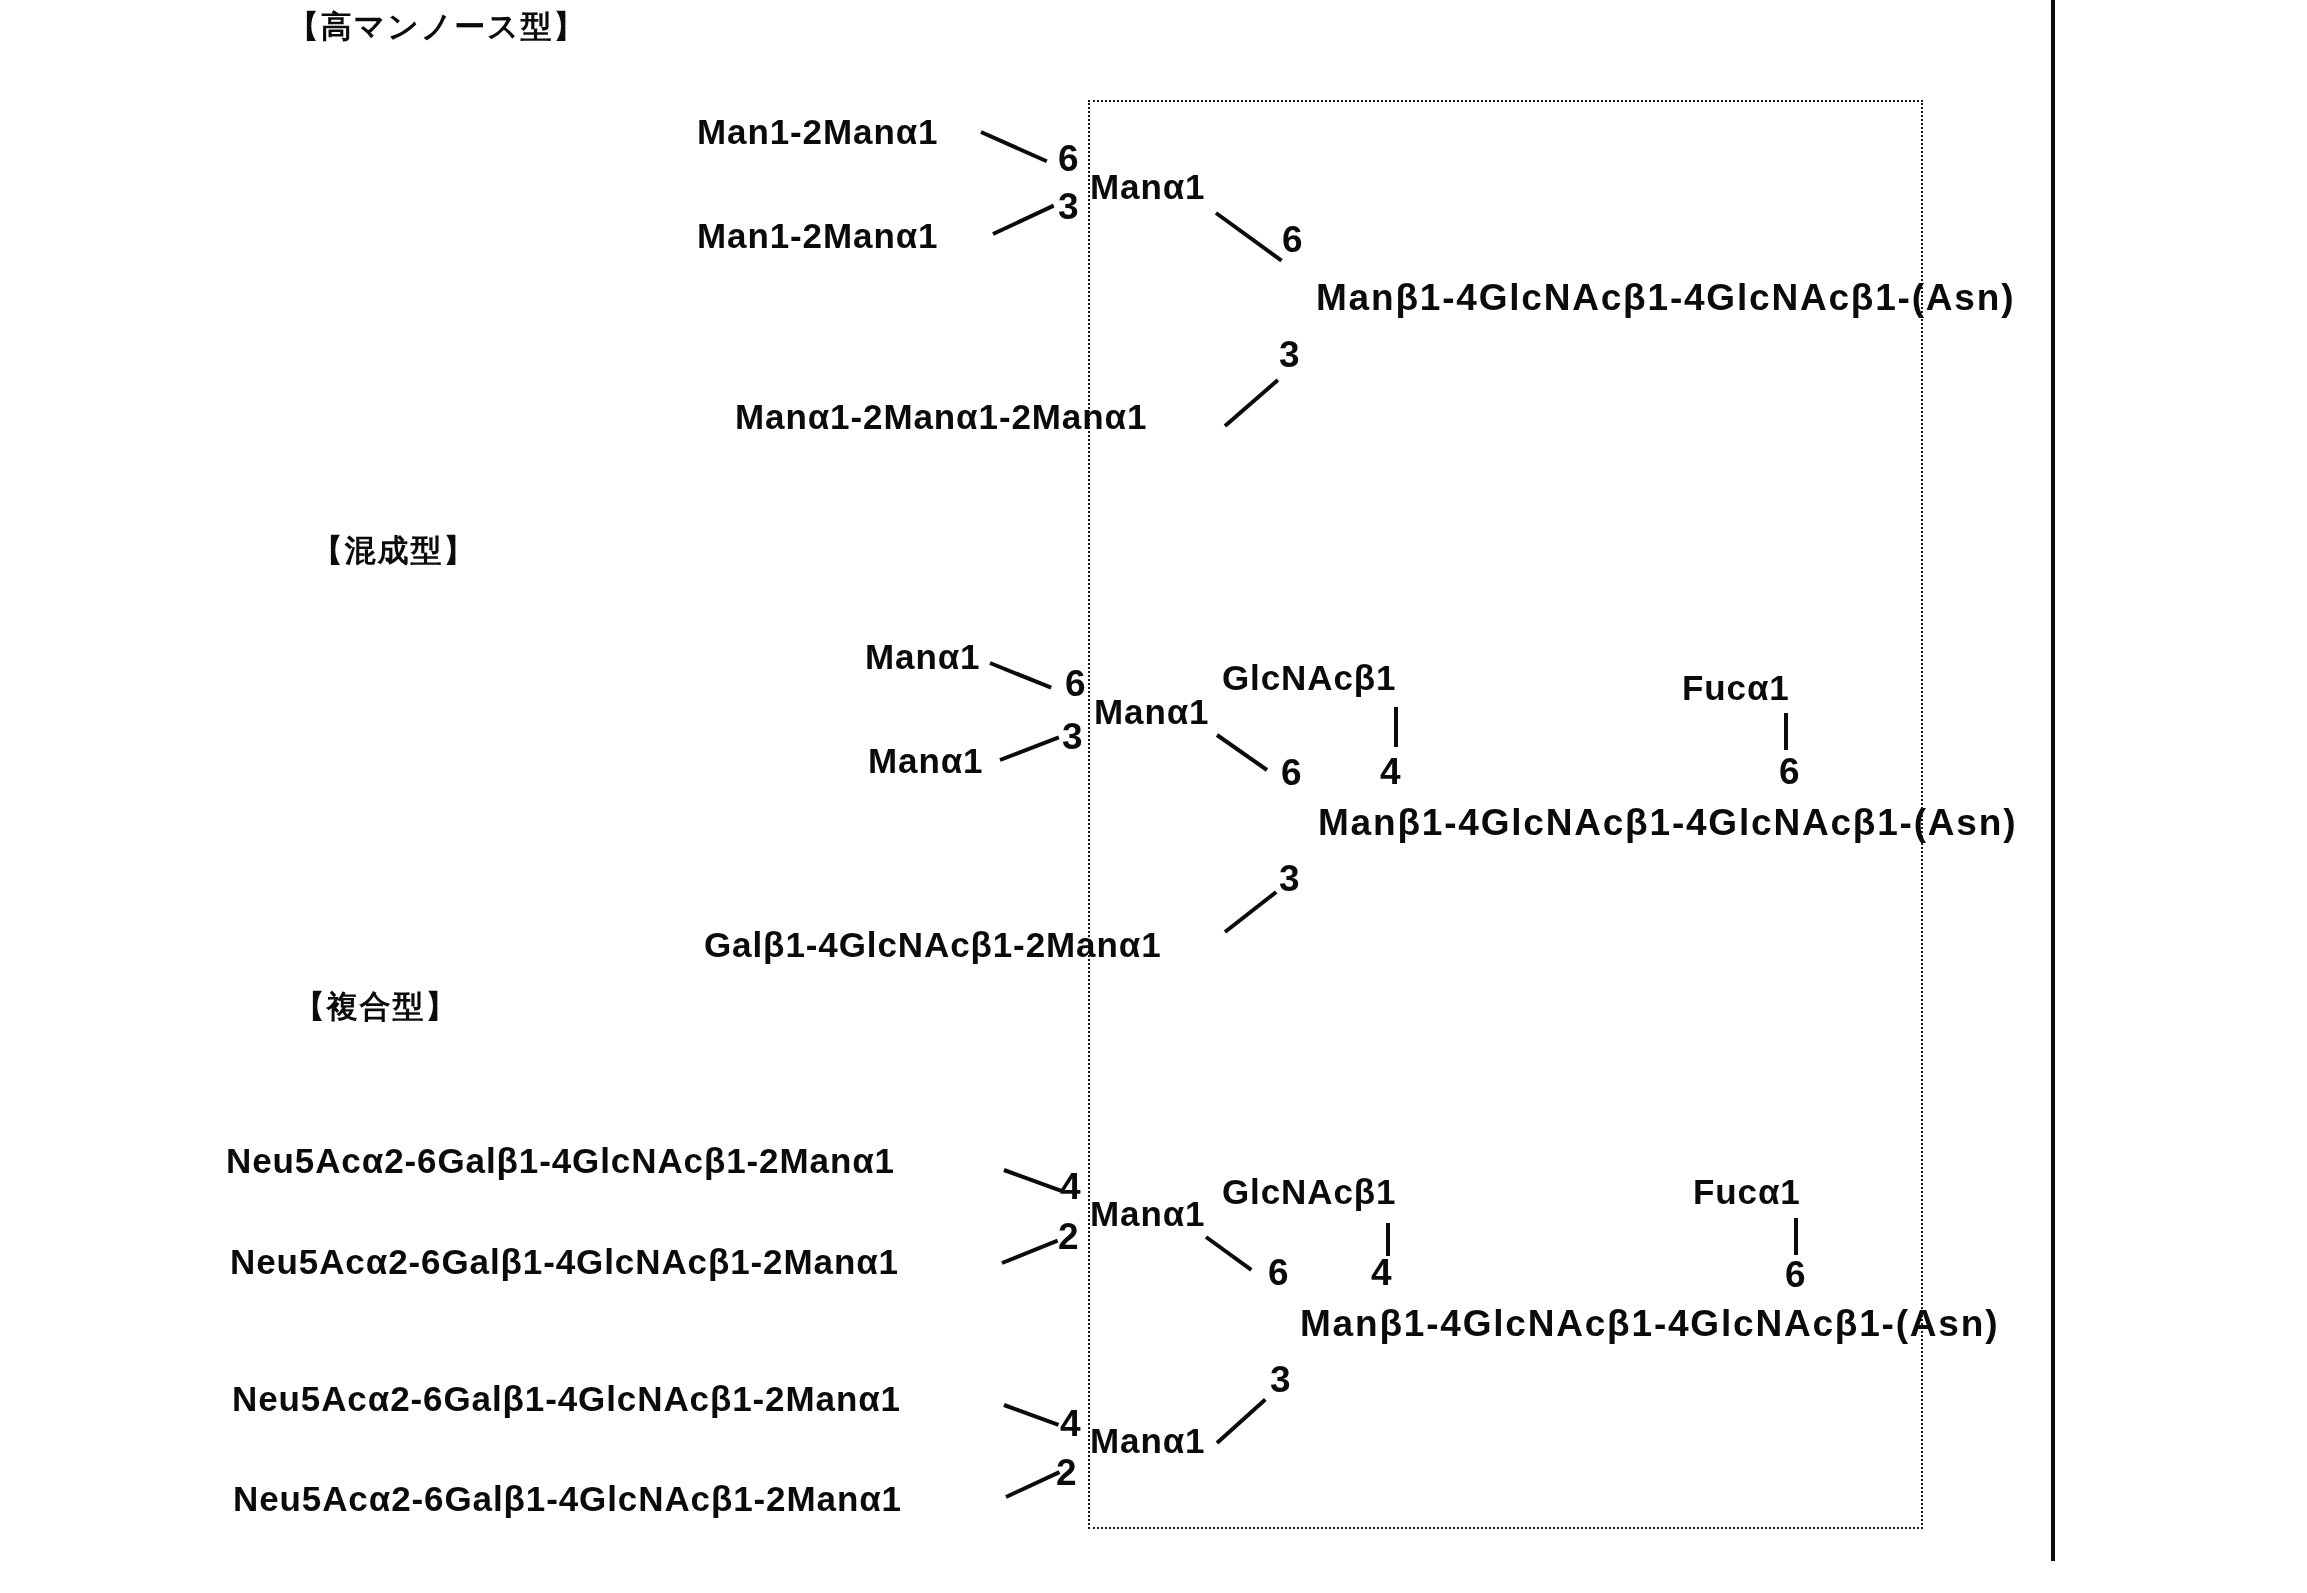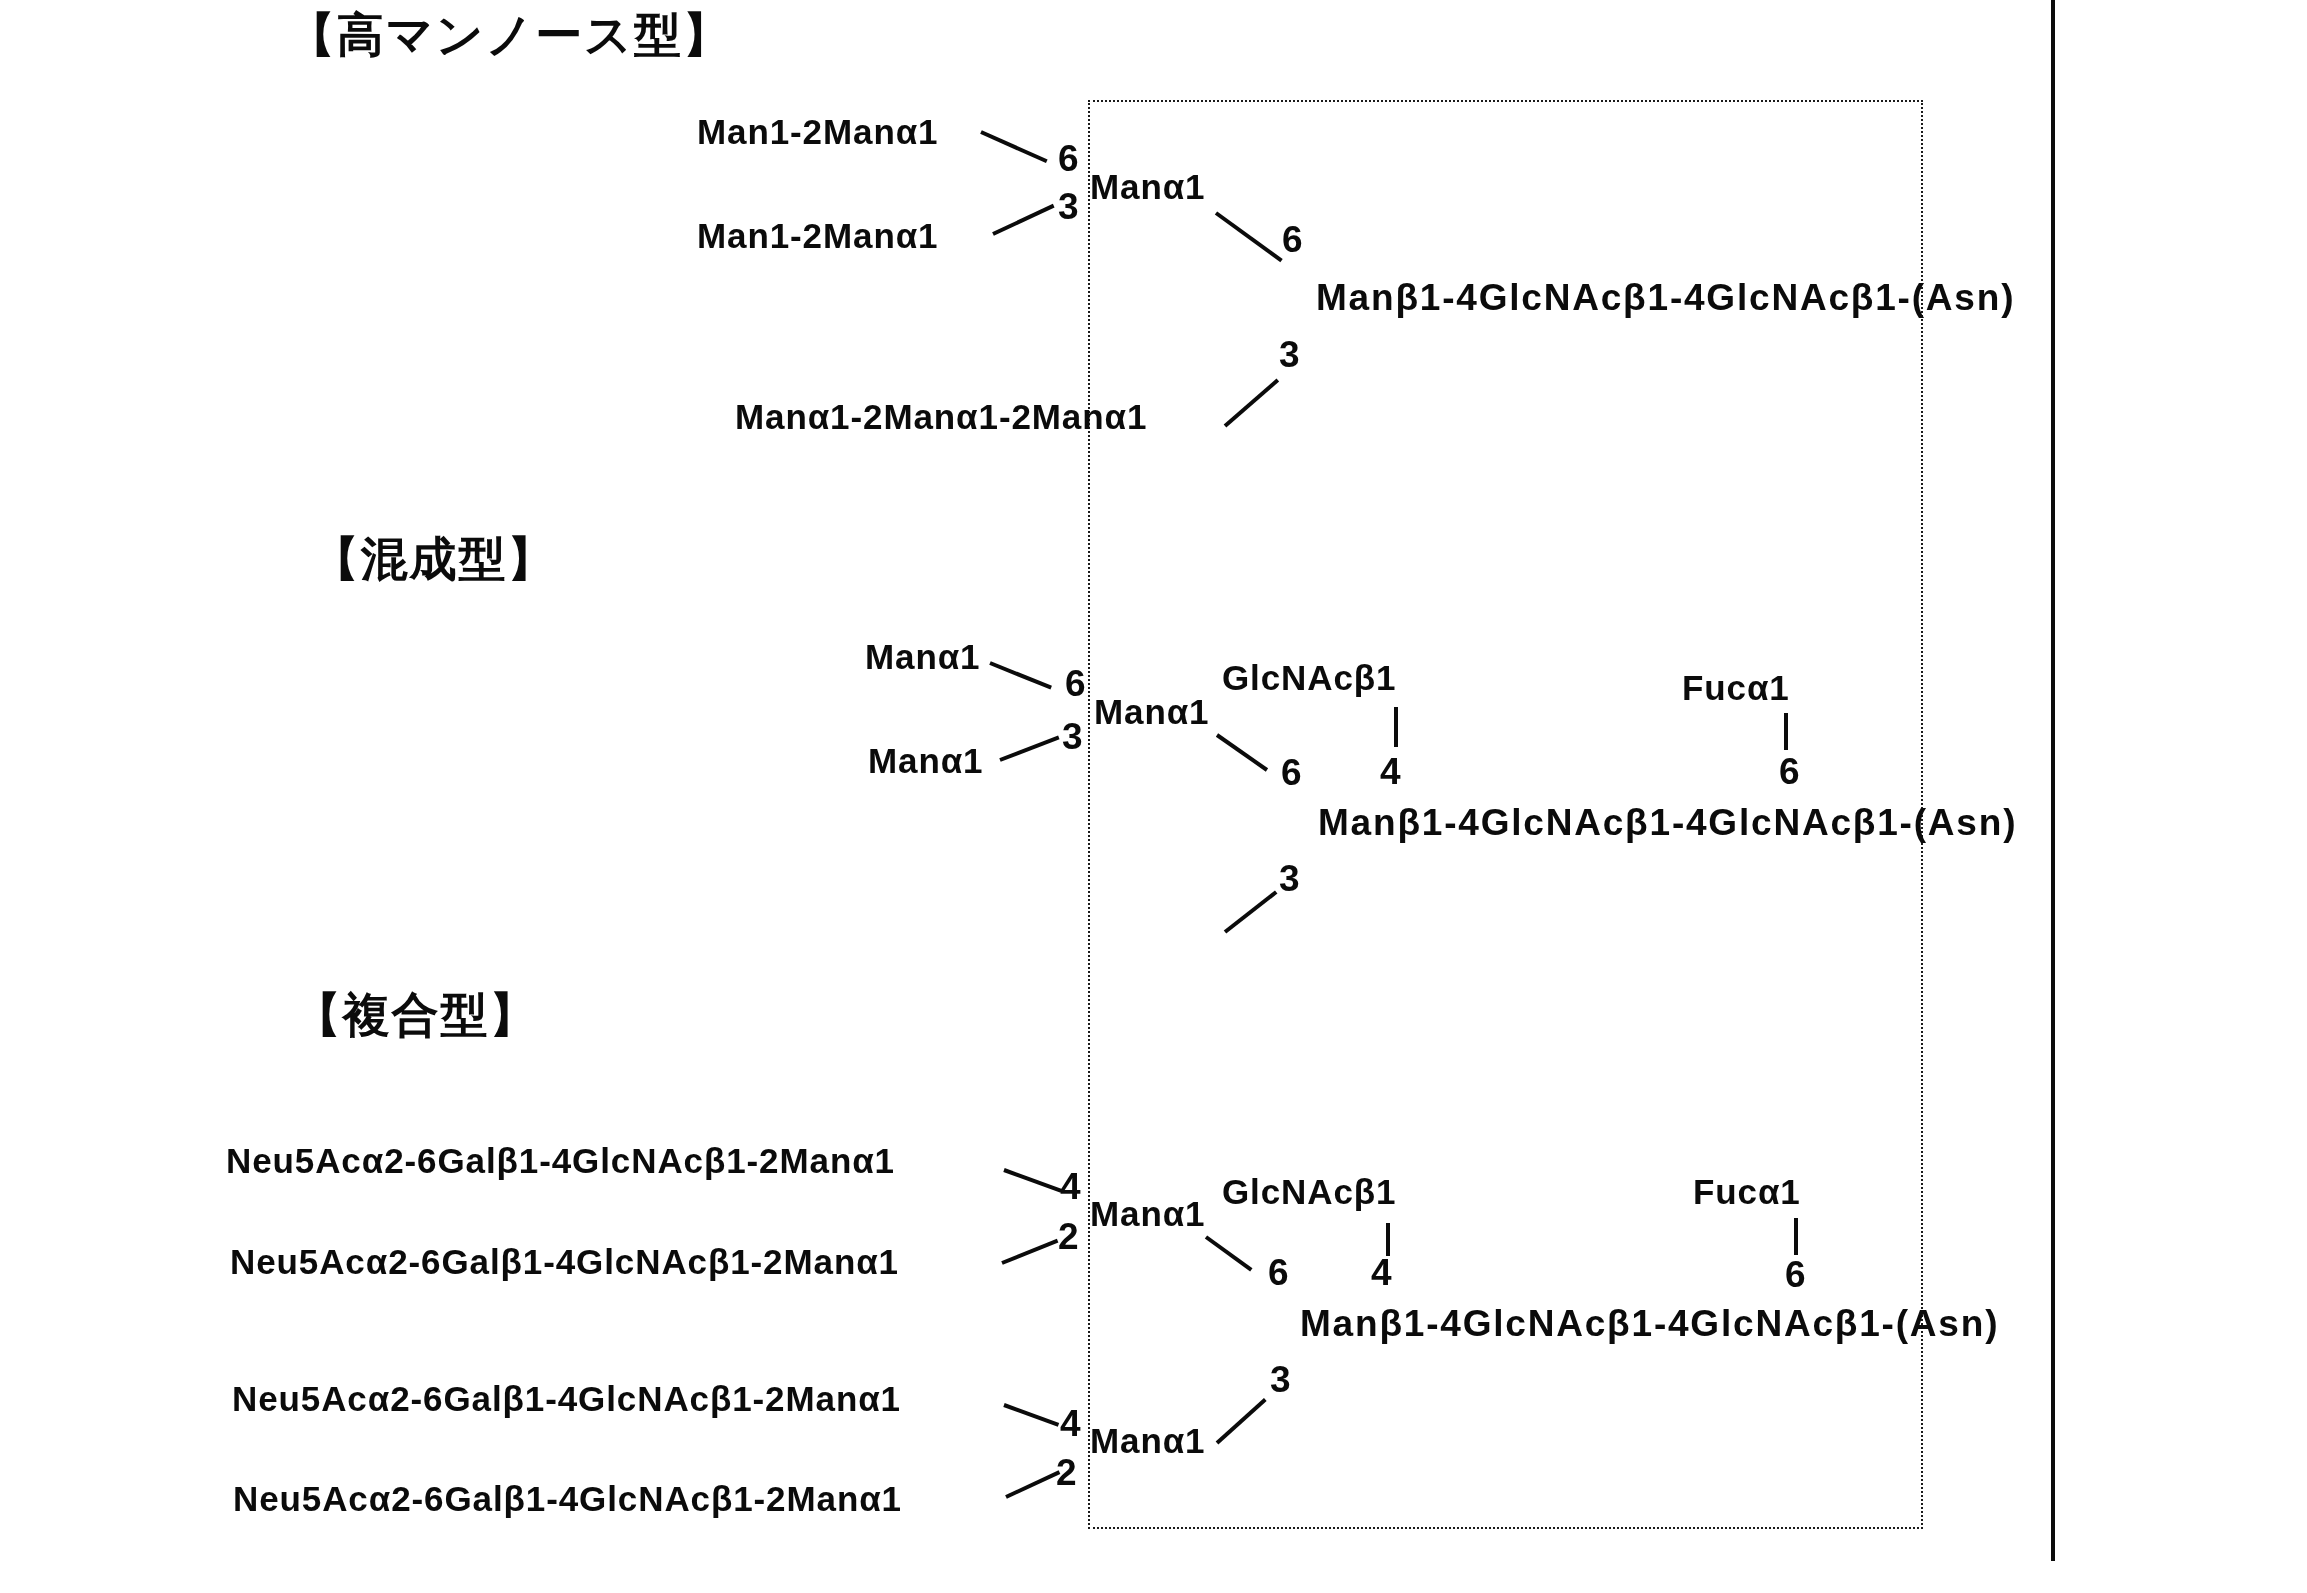--- a/index.html
+++ b/index.html
@@ -2,21 +2,21 @@
 <html style="font-size:14px"><head>
 <meta charset="utf-8">
 <style>
   html,body{margin:0;padding:0;background:#ffffff;}
   #stage{
     position:relative;width:2307px;height:1594px;background:#ffffff;
     font-family:"Liberation Sans","DejaVu Sans",sans-serif;
     color:#0b0b0b;overflow:hidden;
   }
   .abs{position:absolute;white-space:nowrap;line-height:1;}
-  .title{font-size:47px;font-weight:bold;letter-spacing:1.8px;}
+  .title{font-size:31px;font-weight:bold;letter-spacing:1.8px;}
   .lb{font-size:35px;font-weight:bold;letter-spacing:0.9px;}
   .core{font-size:37px;font-weight:bold;letter-spacing:1.8px;}
   .num{font-size:37px;font-weight:bold;}
   .diag{position:absolute;height:0;border-top:4.4px solid #0b0b0b;transform-origin:0 50%;}
   .vbar{position:absolute;width:4.4px;background:#0b0b0b;}
   .dotbox{position:absolute;border:2.6px dotted #1a1a1a;background:transparent;}
   .pageline{position:absolute;width:4.4px;background:#0b0b0b;}
 </style>
 </head>
 <body>
@@ -69,20 +69,21 @@
   <div class="vbar" style="left:1784px;top:713px;height:37px;"></div>
   <div class="abs num" style="left:1779px;top:753px;">6</div>
 
   <div class="diag" style="left:1217px;top:733px;width:61px;transform:rotate(35deg);"></div>
   <div class="abs num" style="left:1281px;top:754px;">6</div>
 
   <div class="abs core" style="left:1318px;top:804px;">Manβ1-4GlcNAcβ1-4GlcNAcβ1-(Asn)</div>
 
   <div class="abs num" style="left:1279px;top:860px;">3</div>
   <div class="diag" style="left:1225px;top:930px;width:65px;transform:rotate(-38deg);"></div>
+  <div class="abs lb" style="left:704px;top:927px;">Galβ1-4GlcNAcβ1-2Manα1</div>
 
   <div class="abs title" style="left:294px;top:991px;">【複合型】</div>
 
   <div class="abs lb" style="left:226px;top:1143px;">Neu5Acα2-6Galβ1-4GlcNAcβ1-2Manα1</div>
   <div class="abs lb" style="left:230px;top:1244px;">Neu5Acα2-6Galβ1-4GlcNAcβ1-2Manα1</div>
   <div class="abs lb" style="left:232px;top:1381px;">Neu5Acα2-6Galβ1-4GlcNAcβ1-2Manα1</div>
   <div class="abs lb" style="left:233px;top:1481px;">Neu5Acα2-6Galβ1-4GlcNAcβ1-2Manα1</div>
 
   <div class="diag" style="left:1004px;top:1168px;width:61px;transform:rotate(20deg);"></div>
   <div class="diag" style="left:1002px;top:1261px;width:60px;transform:rotate(-22deg);"></div>

